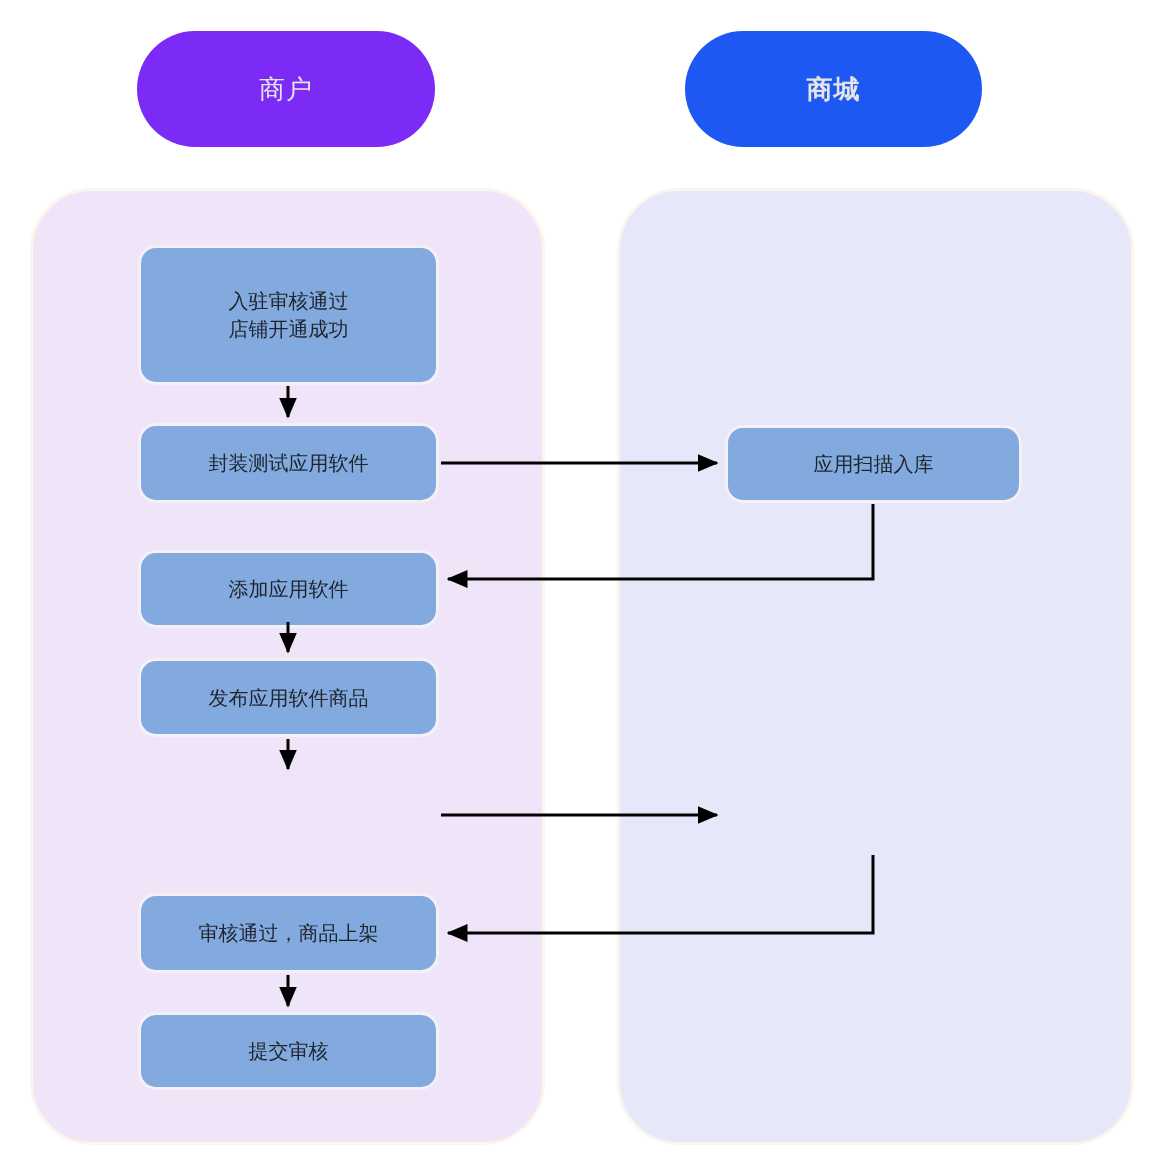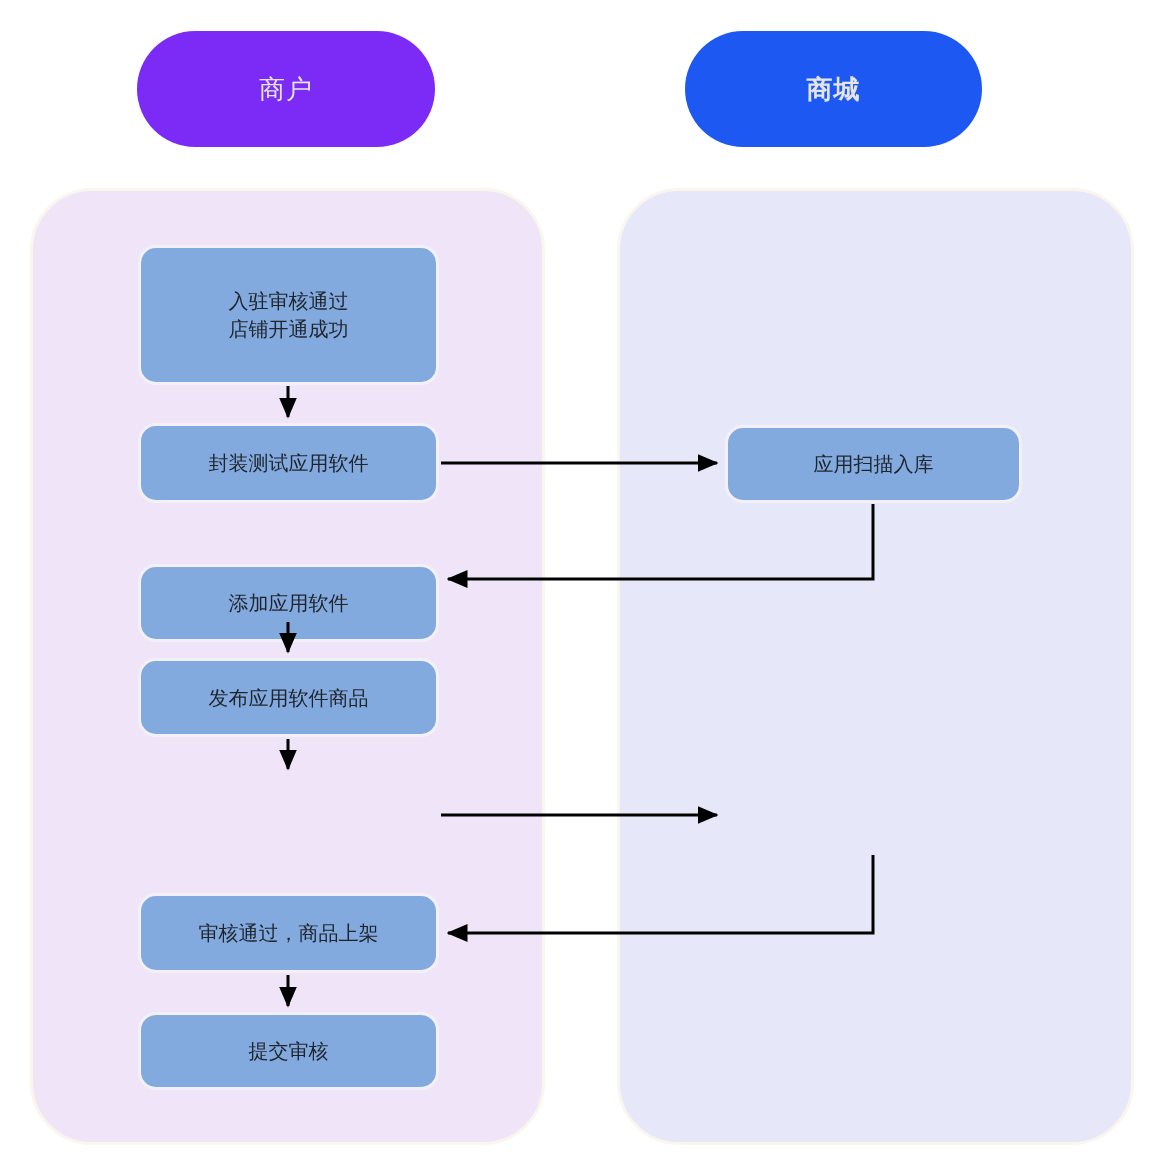--- a/index.html
+++ b/index.html
@@ -55,21 +55,21 @@
     text-align: left;
     line-height: 1.4;
   }
   .node .node-label { white-space: pre-line; }
 
   .m-node { left: 138px; width: 301px; }
   .s-node { left: 725px; width: 297px; }
 
   .m1 { top: 245px;  height: 140px; }
   .m2 { top: 423px;  height: 80px; }
-  .m3 { top: 564px;  height: 78px; }
+  .m3 { top: 550px;  height: 78px; }
   .m4 { top: 658px;  height: 79px; }
   .m5 { top: 775px;  height: 78px; }
   .m6 { top: 893px;  height: 80px; }
   .m7 { top: 1012px; height: 78px; }
 
   .s1 { top: 425px; height: 78px; }
   .s2 { top: 776px; height: 77px; }
 
   .edges-overlay {
     position: absolute;

